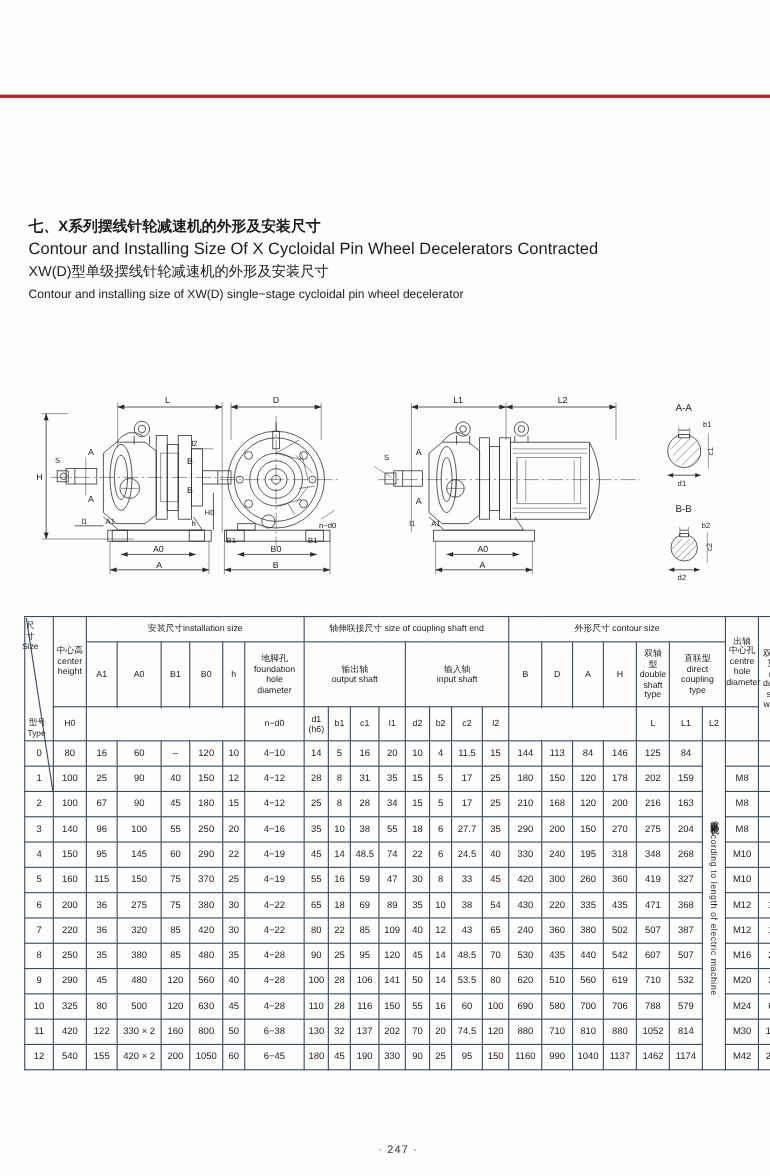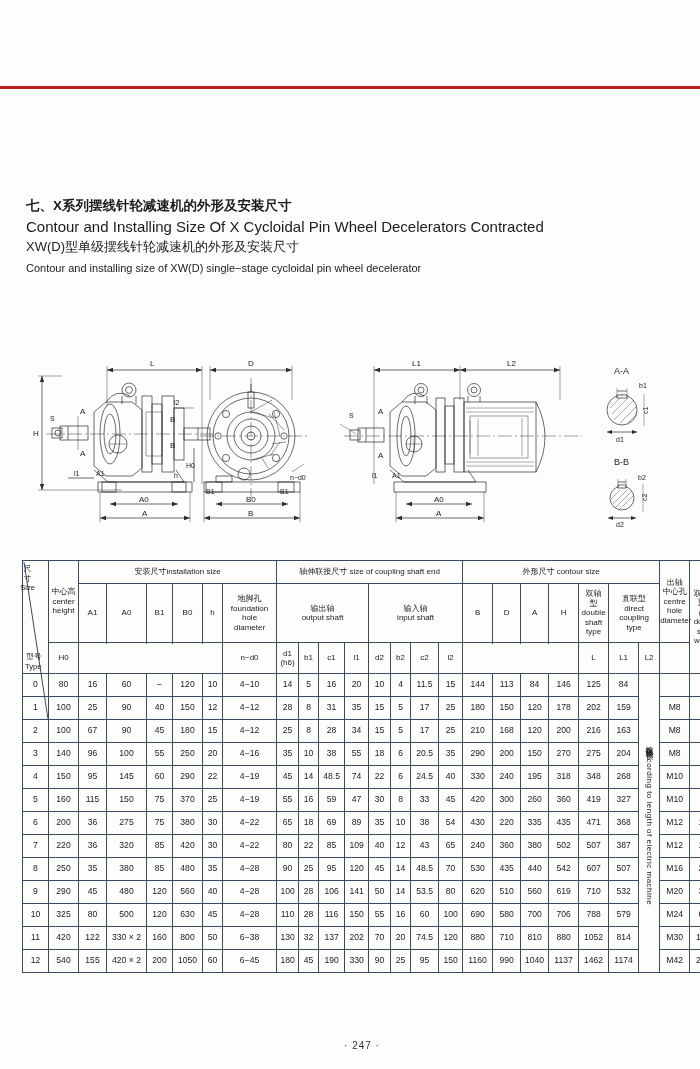--- a/index.html
+++ b/index.html
@@ -603,21 +603,21 @@
             <td class="data">55</td>
             <td class="data">250</td>
             <td class="data">20</td>
             <td class="data">4−16</td>
             <td class="data">35</td>
             <td class="data">10</td>
             <td class="data">38</td>
             <td class="data">55</td>
             <td class="data">18</td>
             <td class="data">6</td>
-            <td class="data">20.5</td>
+            <td class="data">27.7</td>
             <td class="data">35</td>
             <td class="data">290</td>
             <td class="data">200</td>
             <td class="data">150</td>
             <td class="data">270</td>
             <td class="data">275</td>
             <td class="data">204</td>
             <td class="data">M8</td>
             <td class="data">26</td>
           </tr>

